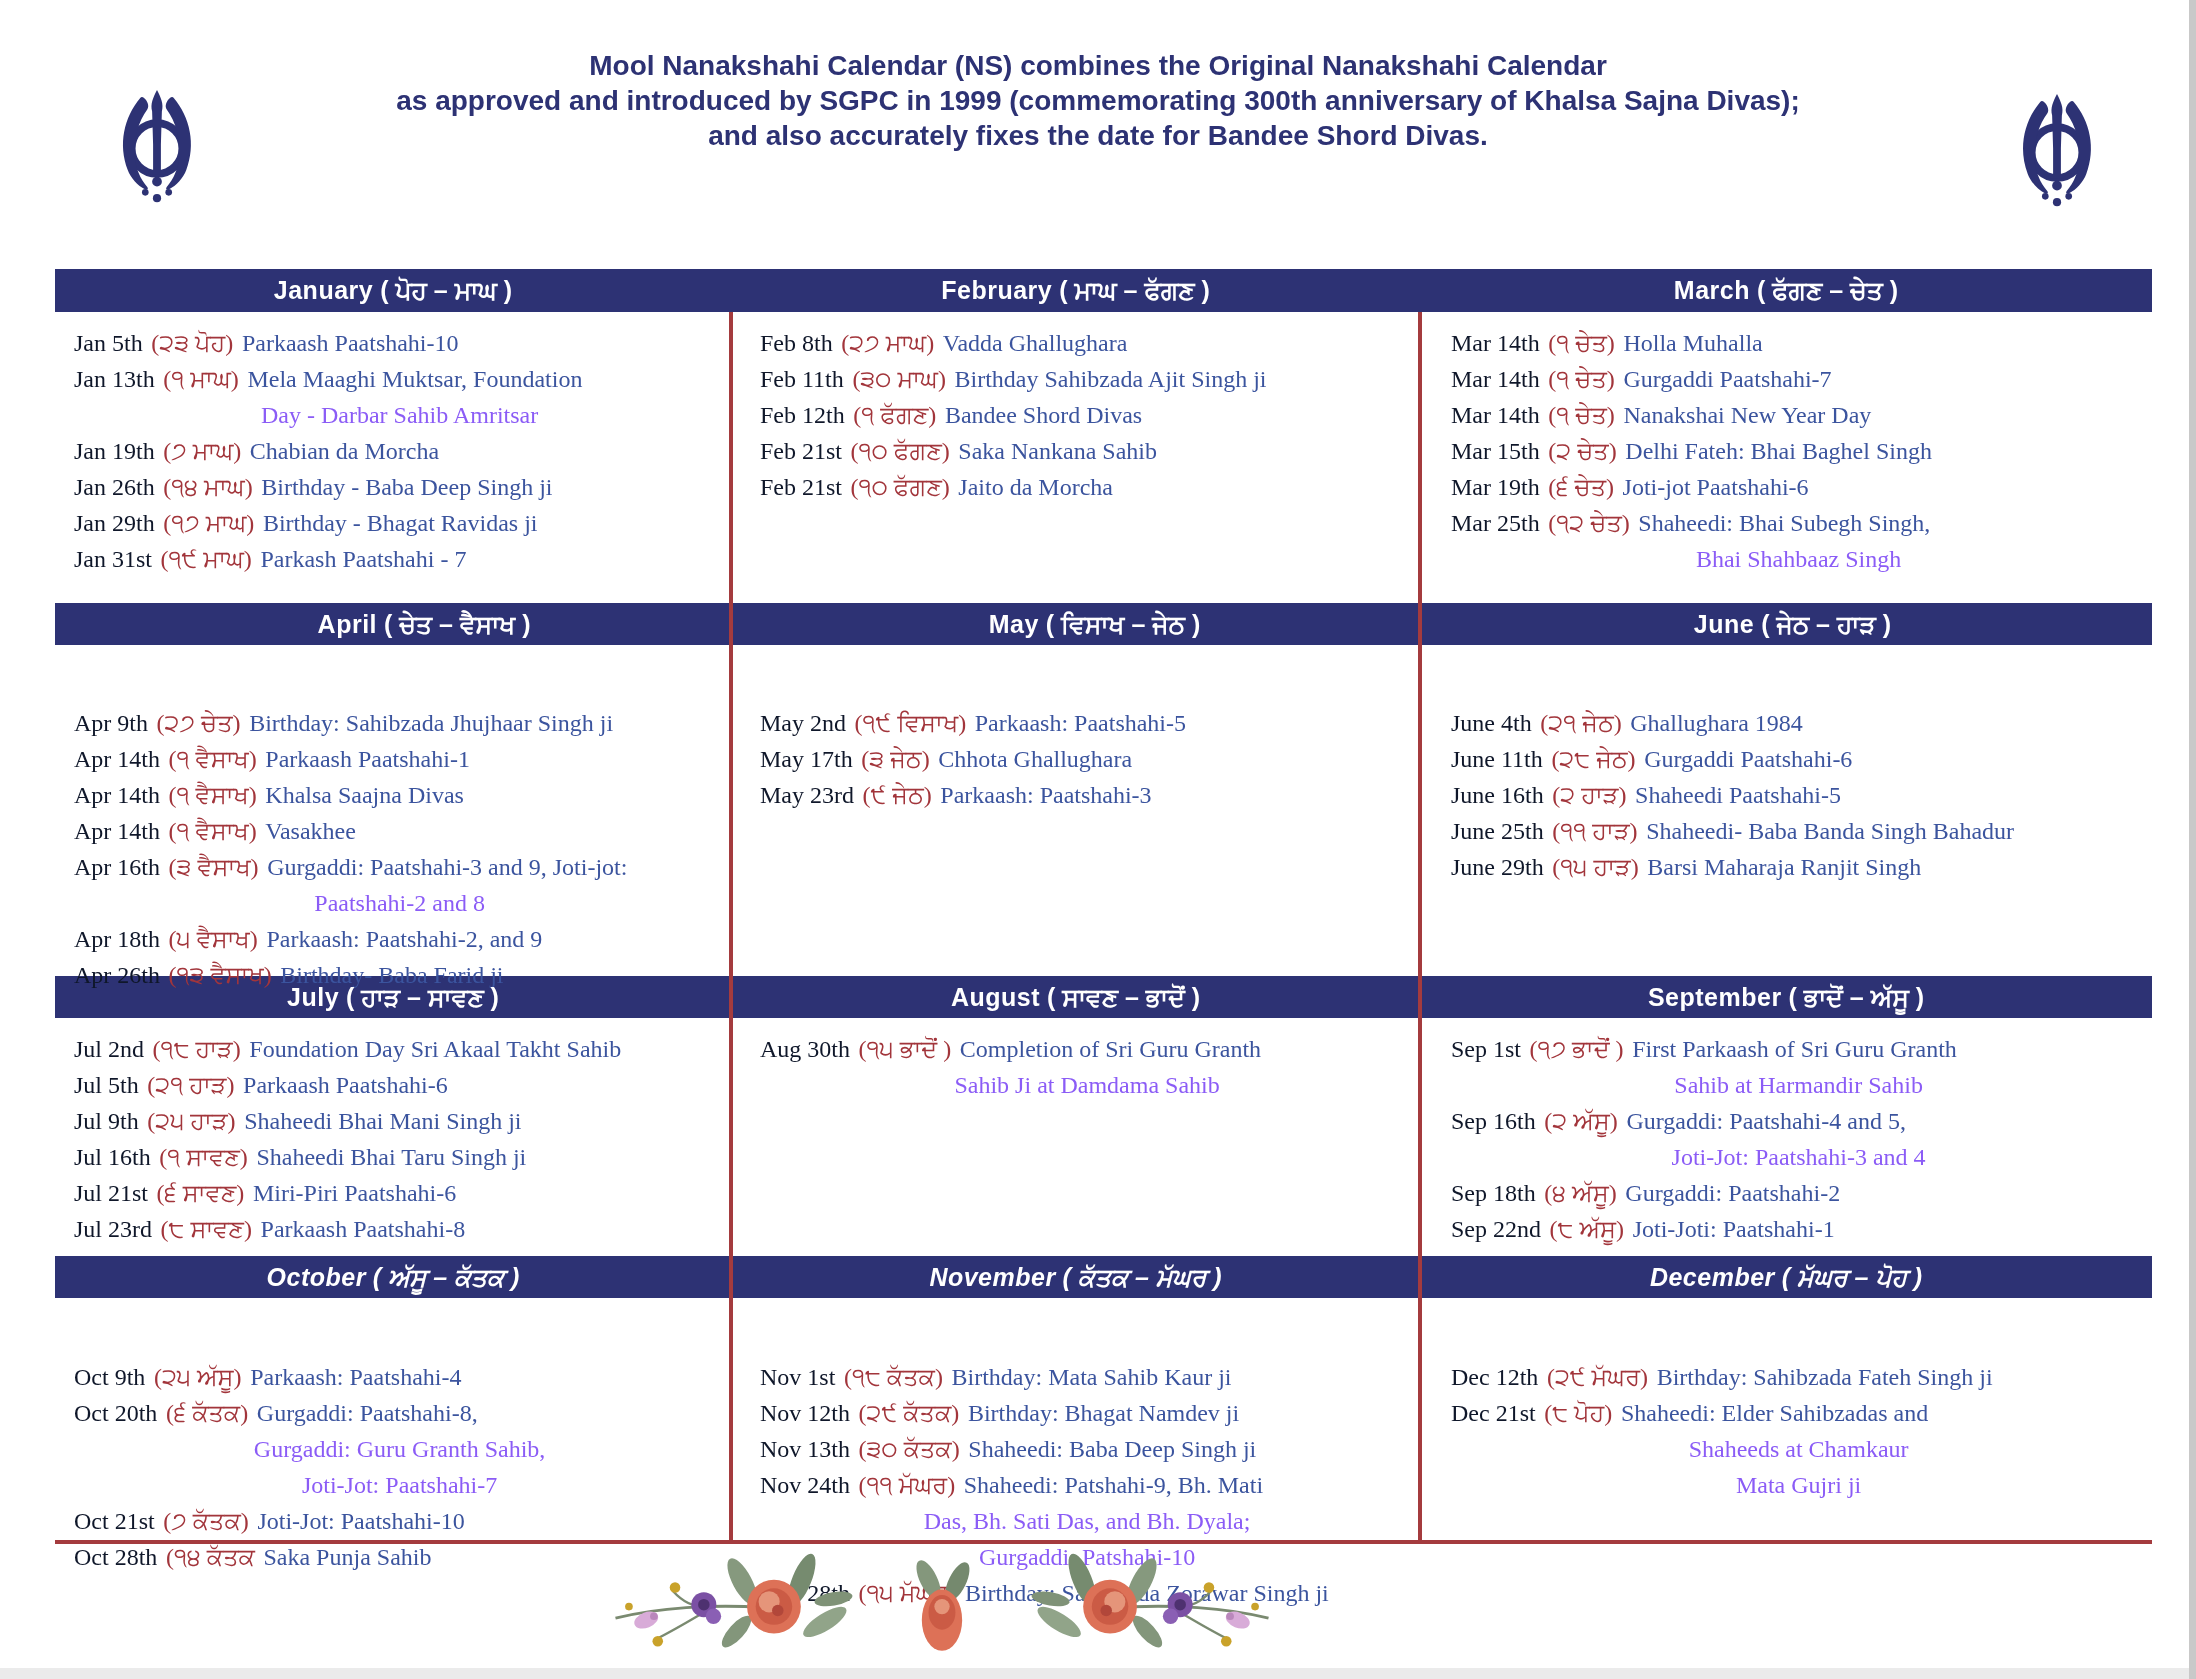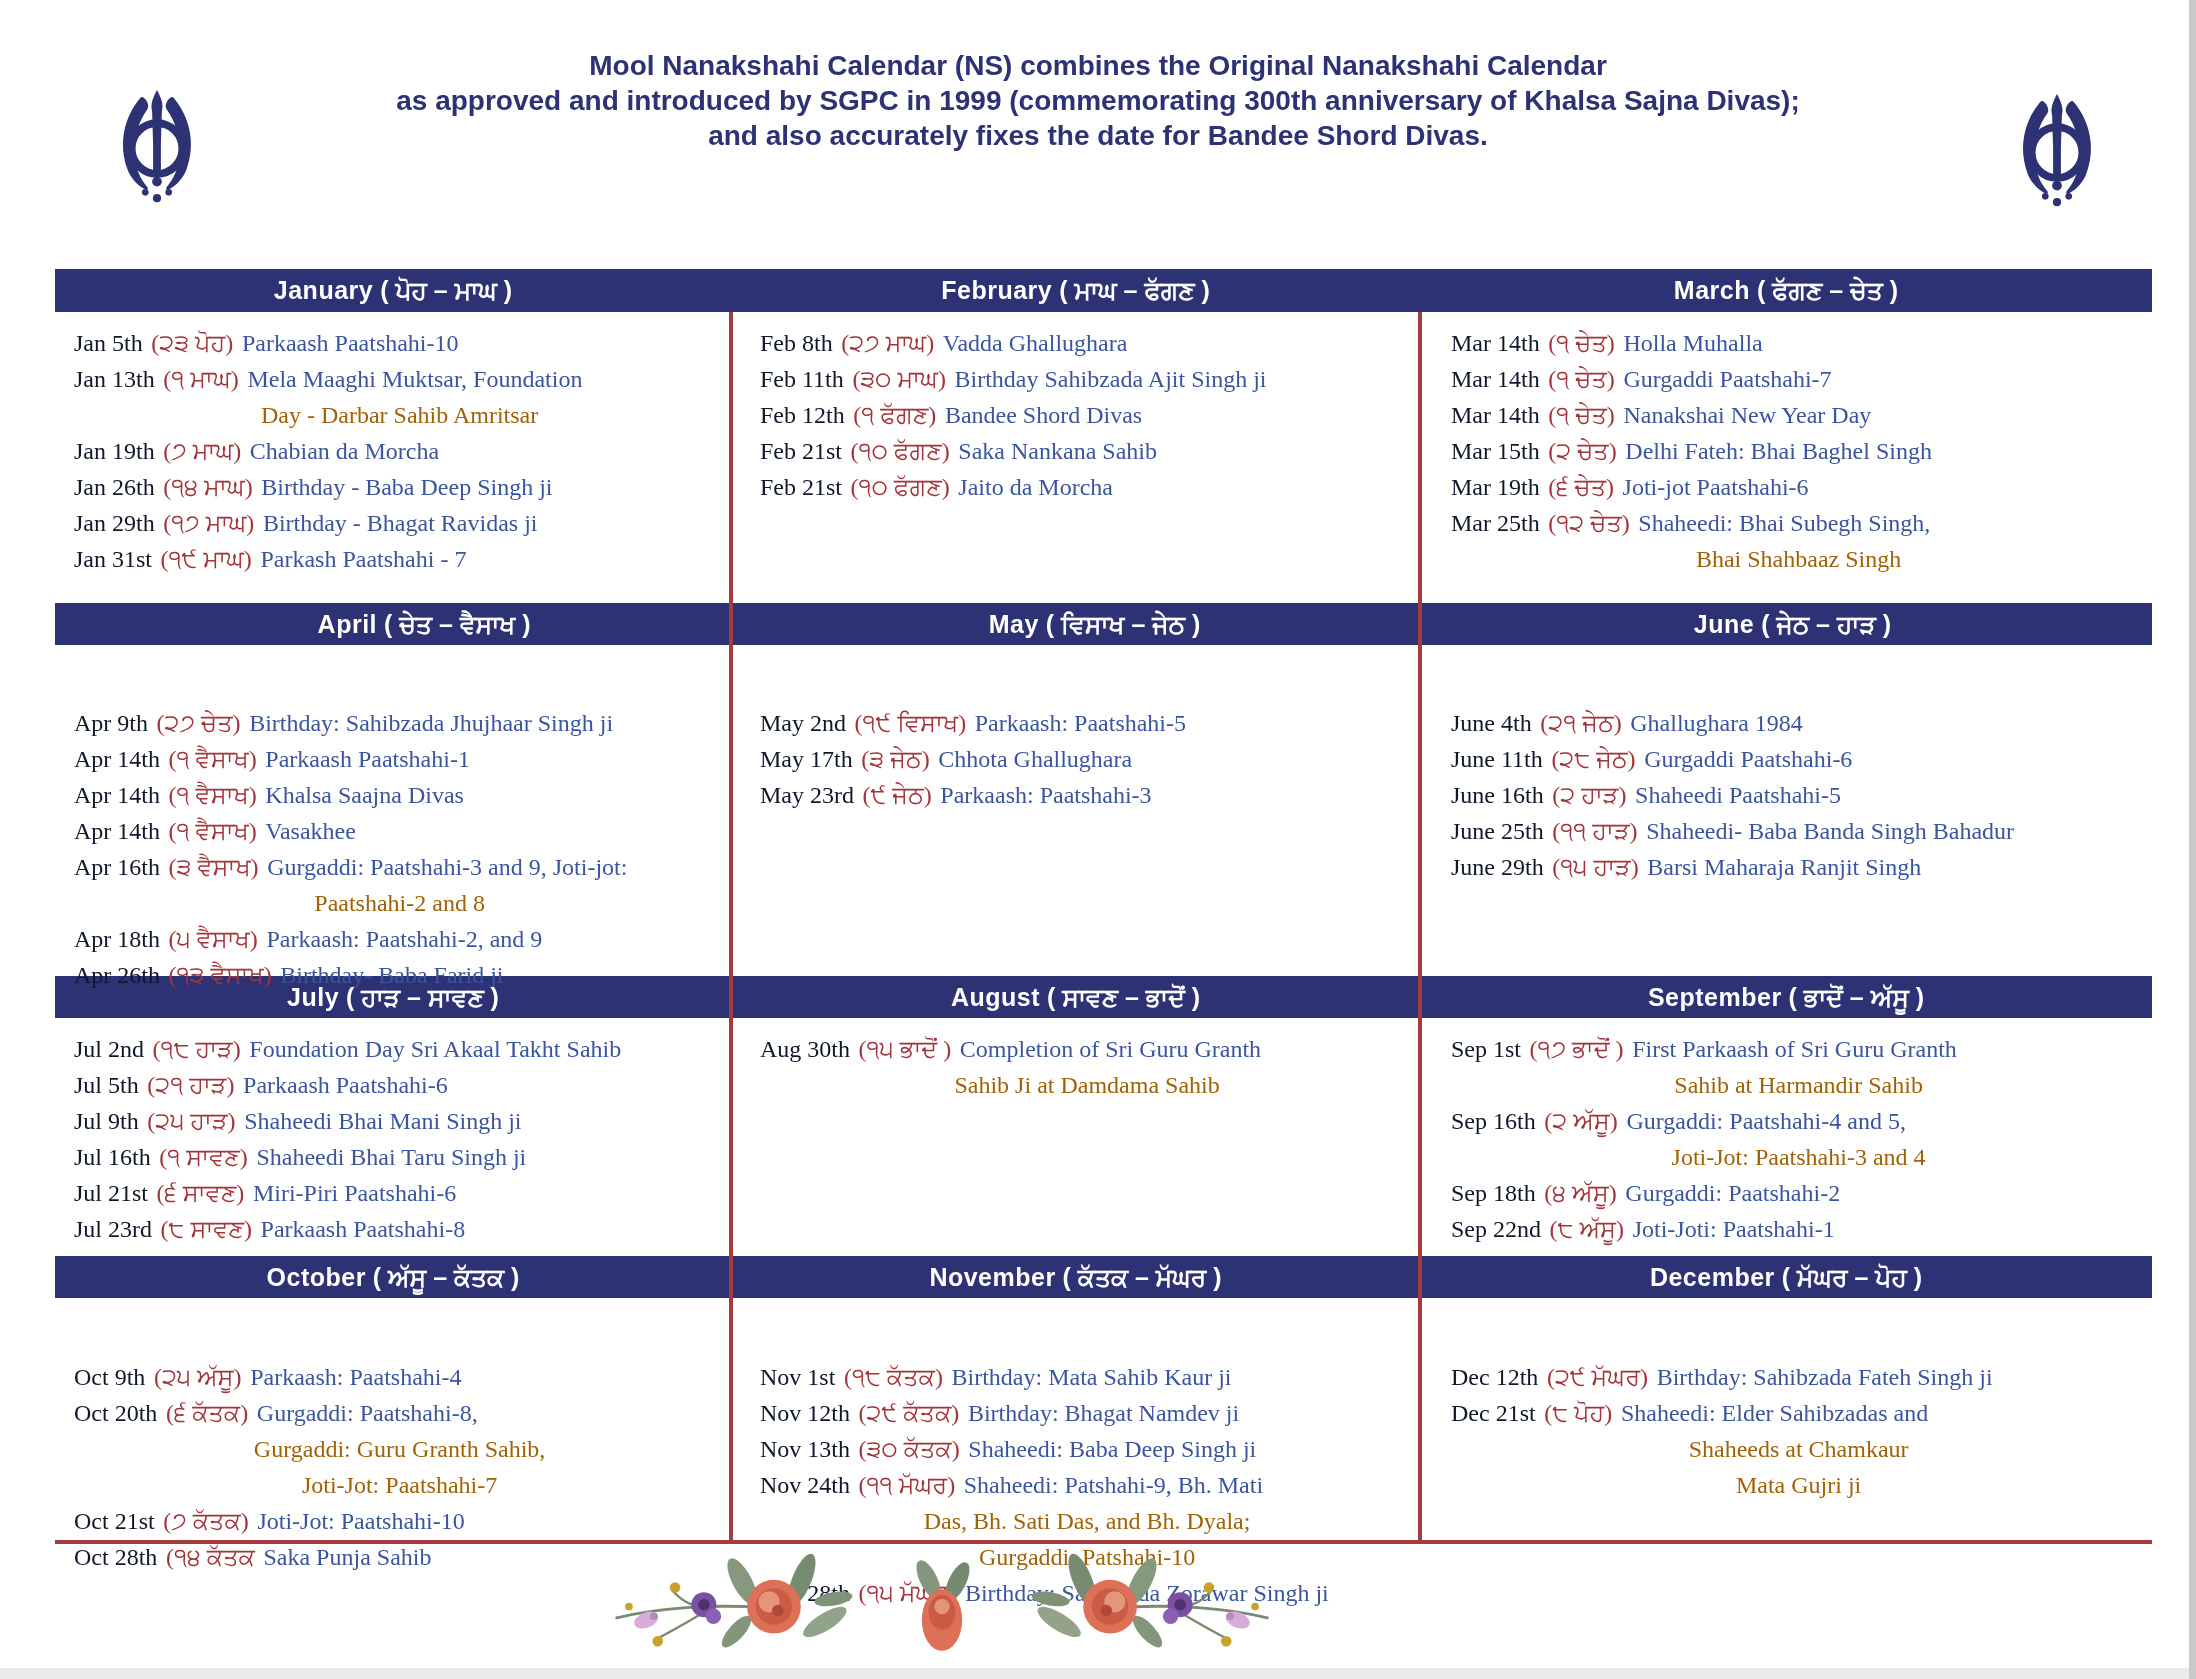--- a/index.html
+++ b/index.html
@@ -28,21 +28,21 @@
   .month-title .mpj{font-weight:600;}
   .row-body{display:flex;}
   .month-col{box-sizing:border-box;padding-top:12.5px;overflow:visible;}
   .month-col.c0{padding-left:19px;padding-right:5.8px;}
   .month-col.c1{padding-left:29px;padding-right:5.8px;}
   .month-col.c2{padding-left:31px;padding-right:5.8px;}
   .event-line{font-size:24px;line-height:36px;white-space:nowrap;}
   .event-line .d{color:#0f172a;margin-right:8.6px;}
   .event-line .p{color:#a2353b;margin-right:8.6px;}
   .event-line .t{color:#3b549e;}
-  .cont{font-size:24px;line-height:36px;color:#a16207;text-align:center;white-space:nowrap;}
+  .cont{font-size:24px;line-height:36px;color:#8b5cf6;text-align:center;white-space:nowrap;}
   
   .vline{position:absolute;width:3.8px;background:#a43b3e;top:312px;height:1232px;z-index:5;}
   .vline.v1{left:729px;}
   .vline.v2{left:1418px;}
   .hline{position:absolute;left:55px;top:1540px;width:2097px;height:3.8px;background:#a43b3e;z-index:5;}
   
   .flowers{position:absolute;left:596px;top:1549px;width:692px;height:121px;}
   .bottom-bar{position:absolute;left:0;bottom:0;width:2196px;height:11.5px;background:#ebebeb;}
   .right-strip{position:absolute;right:0;top:0;width:6.7px;height:1679px;background:#c9c9c9;}
 </style>
@@ -164,21 +164,21 @@
       </div>
       <div class="month-col c2" style="width: 732px;">
         <div class="event-line"><span class="d">Sep 1st</span><span class="p">(੧੭ ਭਾਦੋਂ )</span><span class="t">First Parkaash of Sri Guru Granth</span></div>
         <div class="cont">Sahib at  Harmandir Sahib</div>
         <div class="event-line"><span class="d">Sep 16th</span><span class="p">(੨ ਅੱਸੂ)</span><span class="t">Gurgaddi: Paatshahi-4 and 5,</span></div>
         <div class="cont">Joti-Jot: Paatshahi-3 and 4</div>
         <div class="event-line"><span class="d">Sep 18th</span><span class="p">(੪ ਅੱਸੂ)</span><span class="t">Gurgaddi: Paatshahi-2</span></div>
         <div class="event-line"><span class="d">Sep 22nd</span><span class="p">(੮ ਅੱਸੂ)</span><span class="t">Joti-Joti: Paatshahi-1</span></div>
       </div>
     </div>
-    <div class="row-header" style="height: 42px;">
+    <div class="row-header" style="height: 42px; font-style: italic;">
       <div class="month-title" style="width: 676px; line-height: 42px;"><span class="mname">October</span><span class="mpj"> ( ਅੱਸੂ – ਕੱਤਕ )</span></div>
       <div class="month-title" style="width: 689px; line-height: 42px;"><span class="mname">November</span><span class="mpj"> ( ਕੱਤਕ – ਮੱਘਰ )</span></div>
       <div class="month-title" style="width: 732px; line-height: 42px;"><span class="mname">December</span><span class="mpj"> ( ਮੱਘਰ – ਪੋਹ )</span></div>
     </div>
     <div class="row-body" style="height: 280px; margin-top: 48px;">
       <div class="month-col c0" style="width: 676px;">
         <div class="event-line"><span class="d">Oct 9th</span><span class="p">(੨੫ ਅੱਸੂ)</span><span class="t">Parkaash: Paatshahi-4</span></div>
         <div class="event-line"><span class="d">Oct 20th</span><span class="p">(੬ ਕੱਤਕ)</span><span class="t">Gurgaddi: Paatshahi-8,</span></div>
         <div class="cont">Gurgaddi: Guru Granth Sahib,</div>
         <div class="cont">Joti-Jot: Paatshahi-7</div>

